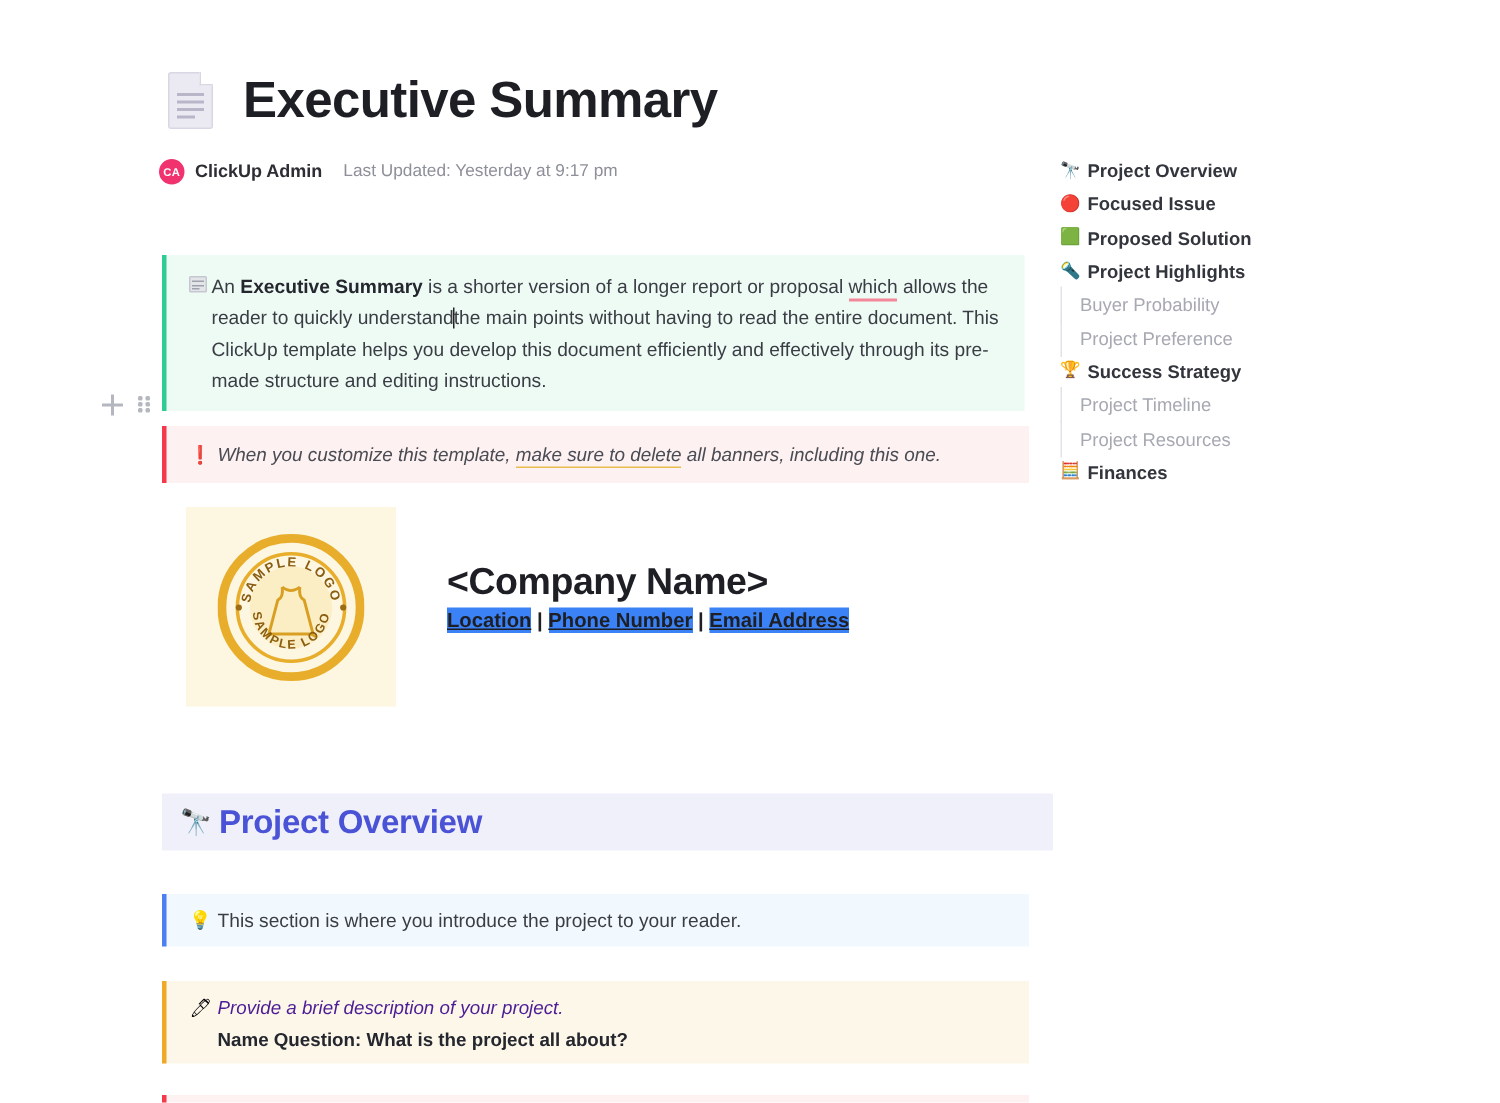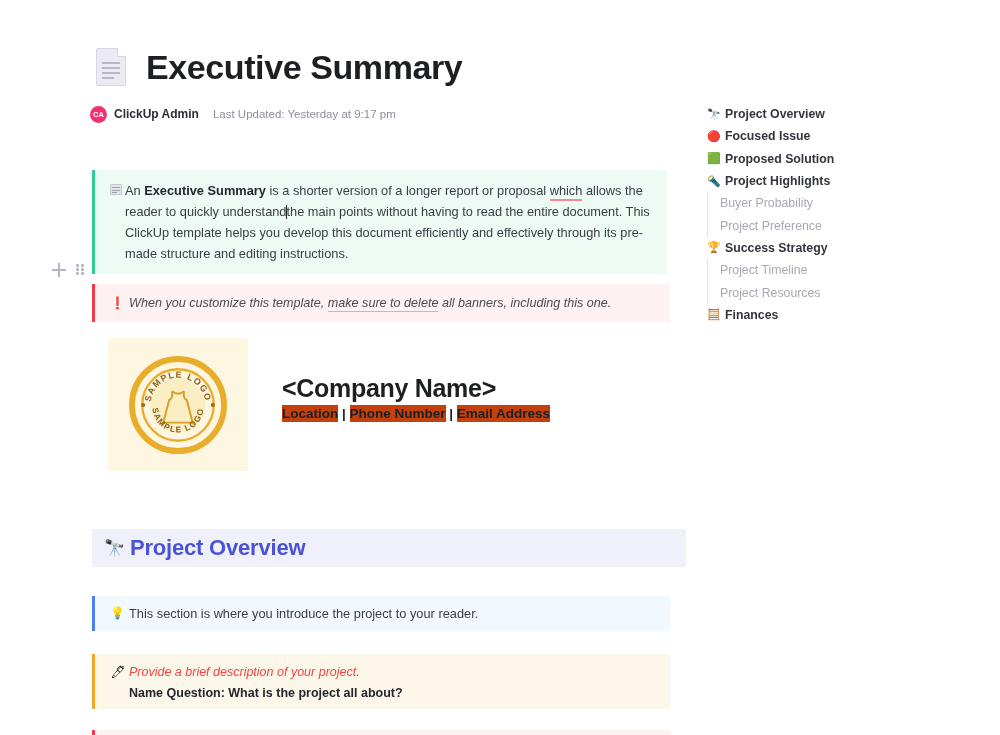--- a/index.html
+++ b/index.html
@@ -12,21 +12,21 @@
   }
   #page {
     position: relative;
     width: 1000px; height: 735px;
     background: #ffffff;
   }
 
   
   .doc-col {
     position: absolute;
-    left: 0; top: 0;
+    left: 16px; top: 0;
     width: 700px; height: 735px;
   }
 
   
   .title-row {
     position: absolute;
     left: 96px; top: 48px;
     display: flex;
     align-items: center;
     gap: 20px;
@@ -255,22 +255,23 @@
     white-space: nowrap;
   }
   .company-sub {
     margin-top: 3px;
     font-size: 13.5px;
     font-weight: bold;
     color: #1d1f24;
     white-space: nowrap;
   }
   .company-sub span.hl {
-    background: #c2410c;
+    background: #3b82f6;
     padding: 1px 0;
+    text-decoration: underline;
   }
 
   
   .section-head {
     position: absolute;
     left: 92px; top: 529px;
     width: 594px; height: 38px;
     background: #f0f0fb;
     display: flex;
     align-items: center;
@@ -306,21 +307,21 @@
   
   .yellow-callout {
     left: 92px; top: 630px;
     width: 578px; height: 55px;
     background: #fdf7ea;
     border-left: 3px solid #f0a828;
     padding: 9px 14px 9px 12px;
   }
   .yellow-callout .cico { font-size: 12px; width: 22px; line-height: 18px; }
   .yellow-callout .ctext { font-size: 12.5px; line-height: 19px; }
-  .yellow-callout .yl-1 { font-style: italic; color: #ef4444; }
+  .yellow-callout .yl-1 { font-style: italic; color: #4c1d95; }
   .yellow-callout .yl-2 { font-weight: bold; color: #25272e; margin-top: 2px; }
 
   
   .bottom-strip {
     position: absolute;
     left: 92px; top: 730px;
     width: 578px; height: 8px;
     background: #fdf1f1;
     border-left: 3px solid #f4394a;
   }

